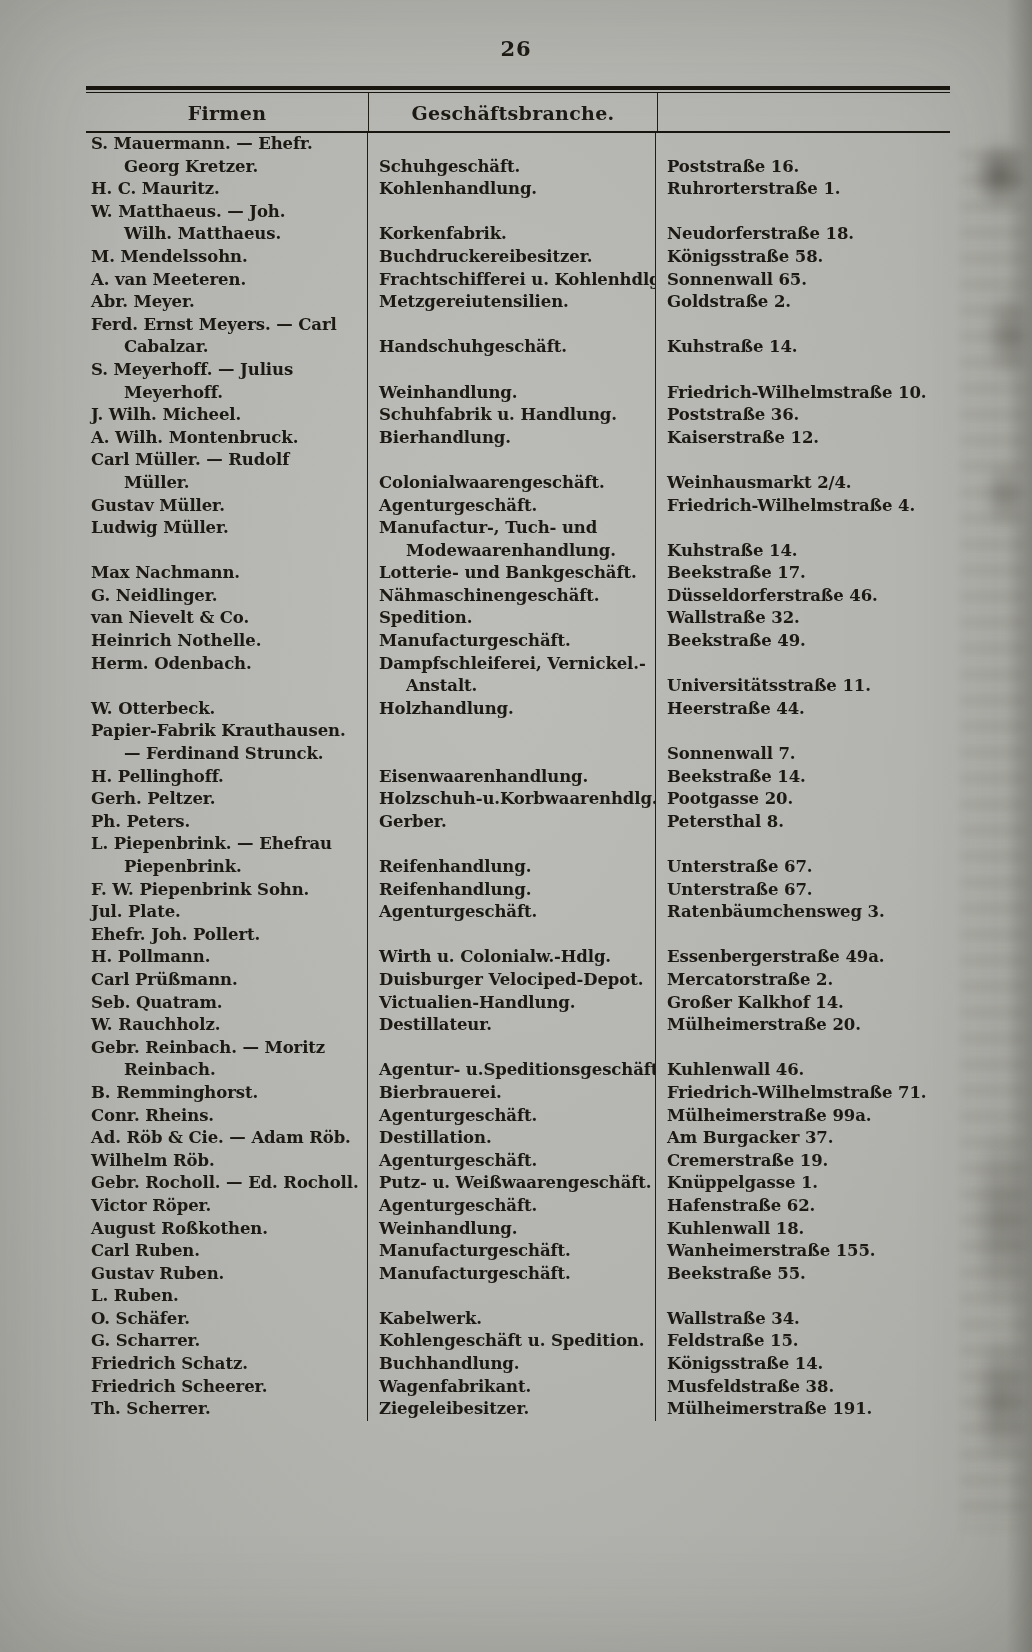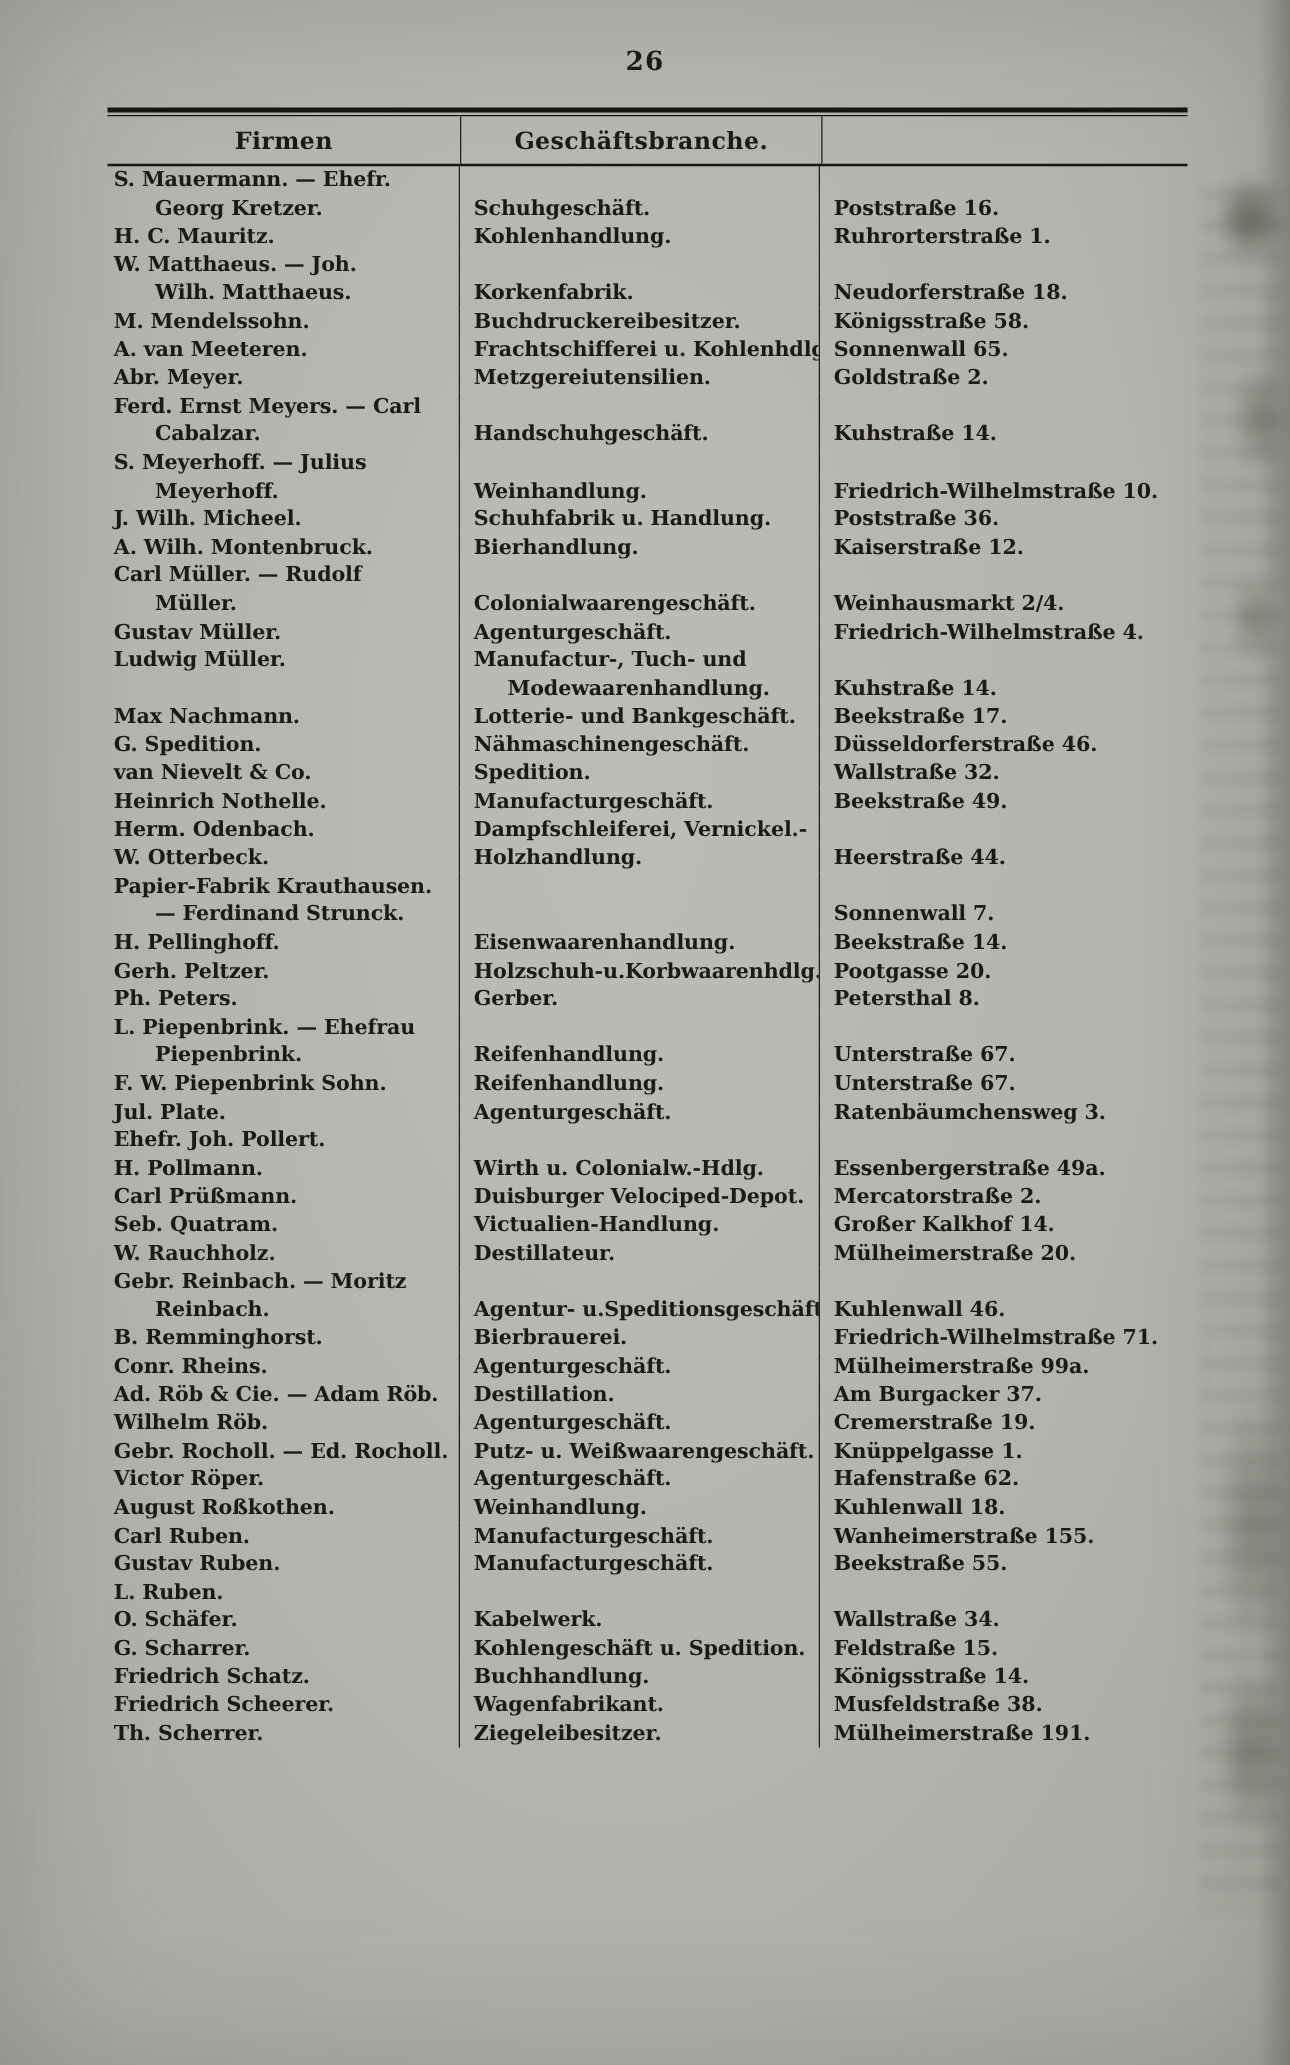--- a/index.html
+++ b/index.html
@@ -190,38 +190,43 @@
           <div class="c1"></div>
           <div class="c2 ind">Modewaarenhandlung.</div>
           <div class="c3">Kuhstraße 14.</div>
         </div>
         <div class="row">
           <div class="c1">Max Nachmann.</div>
           <div class="c2">Lotterie- und Bankgeschäft.</div>
           <div class="c3">Beekstraße 17.</div>
         </div>
         <div class="row">
-          <div class="c1">G. Spedition.</div>
+          <div class="c1">G. Neidlinger.</div>
           <div class="c2">Nähmaschinengeschäft.</div>
           <div class="c3">Düsseldorferstraße 46.</div>
         </div>
         <div class="row">
           <div class="c1">van Nievelt &amp; Co.</div>
           <div class="c2">Spedition.</div>
           <div class="c3">Wallstraße 32.</div>
         </div>
         <div class="row">
           <div class="c1">Heinrich Nothelle.</div>
           <div class="c2">Manufacturgeschäft.</div>
           <div class="c3">Beekstraße 49.</div>
         </div>
         <div class="row">
           <div class="c1">Herm. Odenbach.</div>
           <div class="c2">Dampfschleiferei, Vernickel.-</div>
           <div class="c3"></div>
+        </div>
+        <div class="row">
+          <div class="c1"></div>
+          <div class="c2 ind">Anstalt.</div>
+          <div class="c3">Universitätsstraße 11.</div>
         </div>
         <div class="row">
           <div class="c1">W. Otterbeck.</div>
           <div class="c2">Holzhandlung.</div>
           <div class="c3">Heerstraße 44.</div>
         </div>
         <div class="row">
           <div class="c1">Papier-Fabrik Krauthausen.</div>
           <div class="c2"></div>
           <div class="c3"></div>

